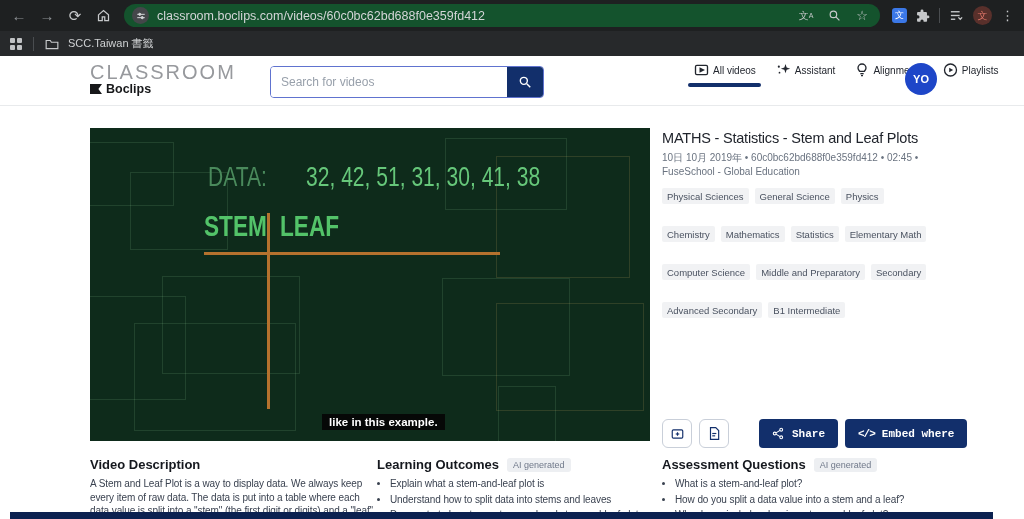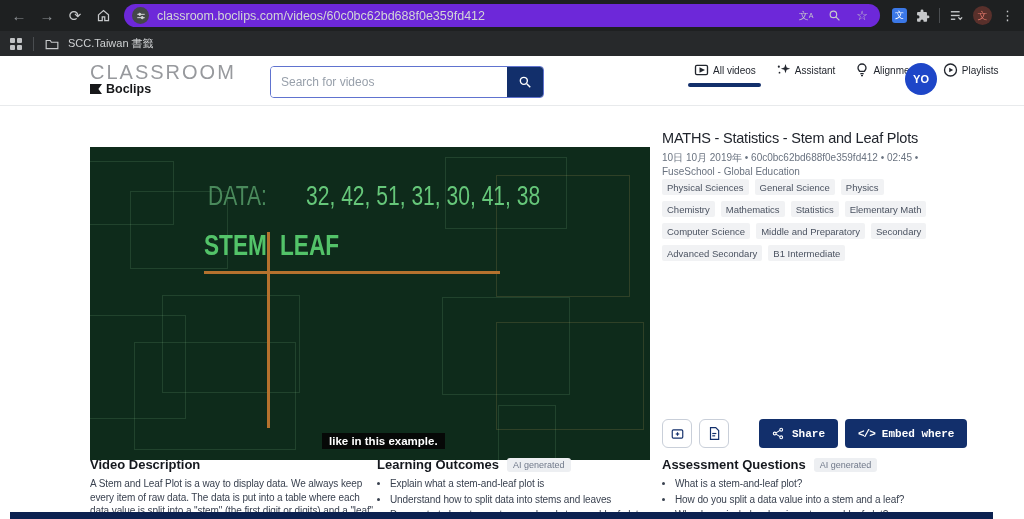--- a/index.html
+++ b/index.html
@@ -5,21 +5,21 @@
   html,body{margin:0;padding:0;background:#cfd2d6;}
   .page{position:relative;width:1024px;height:519px;background:#fff;overflow:hidden;
         font-family:"Liberation Sans",sans-serif;-webkit-font-smoothing:antialiased;}
 
   
   .toolbar{position:absolute;top:0;left:0;right:0;height:31px;background:#1e2021;
            display:flex;align-items:center;padding:0 6px;gap:2px;}
   .tb-btn{width:26px;height:26px;border-radius:50%;display:flex;align-items:center;
           justify-content:center;color:#c7c9cb;font-size:15px;flex:0 0 auto;}
   .tb-btn.dim{color:#8d9195;}
-  .url-pill{height:23px;background:#6d28d9;border-radius:12px;display:flex;align-items:center;
+  .url-pill{height:23px;background:#14532d;border-radius:12px;display:flex;align-items:center;
             padding:0 8px;gap:8px;margin:0 6px;flex:1;max-width:742px;}
   .pill-chip{width:17px;height:17px;border-radius:50%;background:#44474a;display:flex;
              align-items:center;justify-content:center;flex:0 0 auto;}
   .url-text{color:#d3d5d7;font-size:12.5px;white-space:nowrap;overflow:hidden;flex:1;}
   .pill-ic{color:#c7c9cb;display:flex;align-items:center;justify-content:center;width:20px;flex:0 0 auto;}
   .tb-right{display:flex;align-items:center;gap:9px;padding:0 4px;}
   .ext-blue{width:15px;height:15px;border-radius:3px;background:#3b78e7;color:#fff;font-size:9px;
             display:flex;align-items:center;justify-content:center;}
   .tb-sep{width:1px;height:15px;background:#4a4d50;}
   .profile-dot{width:19px;height:19px;border-radius:50%;background:#59302b;color:#e2776a;
@@ -50,39 +50,39 @@
   .tabs{position:absolute;left:690px;top:62px;display:flex;gap:13px;}
   .tab{display:flex;flex-direction:row;align-items:center;gap:3px;font-size:10px;
        color:#22262e;position:relative;padding:0 3px;min-width:44px;}
   .tab .underline{position:absolute;bottom:-9px;left:-2px;right:-2px;height:4px;
                   background:#122f6b;border-radius:3px;}
   .avatar{position:absolute;left:905px;top:63px;width:32px;height:32px;border-radius:50%;
           background:#1e46c8;color:#fff;font-weight:bold;font-size:11px;display:flex;
           align-items:center;justify-content:center;}
 
   
-  .player{position:absolute;left:90px;top:147px;width:560px;height:313px;background:#0e2b1b;overflow:hidden;}
+  .player{position:absolute;left:90px;top:128px;width:560px;height:313px;background:#0e2b1b;overflow:hidden;}
   .prect{position:absolute;border:1px solid rgba(146,206,152,.15);}
   .prect.warm{border-color:rgba(214,180,100,.17);}
   .cond{display:inline-block;transform:scaleX(.78);transform-origin:left center;white-space:nowrap;}
   .board-row{position:absolute;left:118px;top:34px;display:flex;gap:22px;}
   .data-label{color:#4a8a5c;font-size:27px;}
   .data-values{color:#66c77a;font-size:27px;}
   .stem{position:absolute;left:114px;top:82px;color:#53c369;font-size:29px;font-weight:bold;}
   .leaf{position:absolute;left:190px;top:82px;color:#53c369;font-size:29px;font-weight:bold;}
   .vline{position:absolute;left:177px;top:85px;width:3px;height:196px;background:#b5722e;}
   .hline{position:absolute;left:114px;top:124px;width:296px;height:3px;background:#b5722e;}
   .caption{position:absolute;left:232px;top:286px;background:rgba(5,5,5,.93);color:#fff;
            font-size:11.5px;font-weight:bold;padding:2px 7px;white-space:nowrap;}
 
   
   .details{position:absolute;left:662px;top:130px;width:280px;}
   .v-title{font-size:14.5px;font-weight:normal;color:#20242c;letter-spacing:-0.2px;white-space:nowrap;}
   .v-meta{margin-top:5px;font-size:10px;color:#6a7380;line-height:14px;}
-  .tags{display:flex;flex-wrap:wrap;gap:6px 6px;}
+  .tags{margin-top:9px;display:flex;flex-wrap:wrap;gap:22px 6px;}
   .tag{background:#f1f2f4;color:#4a5260;font-size:9.5px;padding:2.5px 5px;border-radius:2px;white-space:nowrap;}
   .actions{position:absolute;left:662px;top:419px;display:flex;align-items:center;gap:7px;}
   .icon-btn{width:30px;height:29px;border:1px solid #c9cfd9;border-radius:6px;display:flex;
             align-items:center;justify-content:center;color:#122f6b;background:#fff;cursor:pointer;}
   .btn{height:29px;background:#122f6b;color:#fff;border:none;border-radius:4px;font-weight:bold;
        font-size:11px;display:flex;align-items:center;gap:7px;padding:0 13px;cursor:pointer;
        font-family:Liberation Mono, monospace;}
   .btn.share{margin-left:23px;}
   .code-glyph{font-size:11px;font-weight:bold;letter-spacing:-1px;}
 

